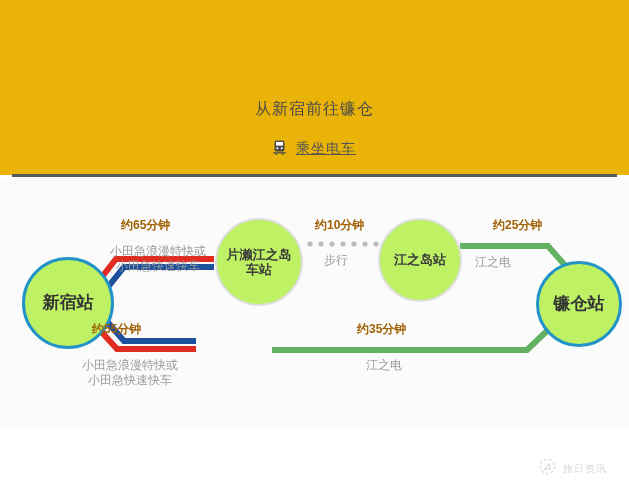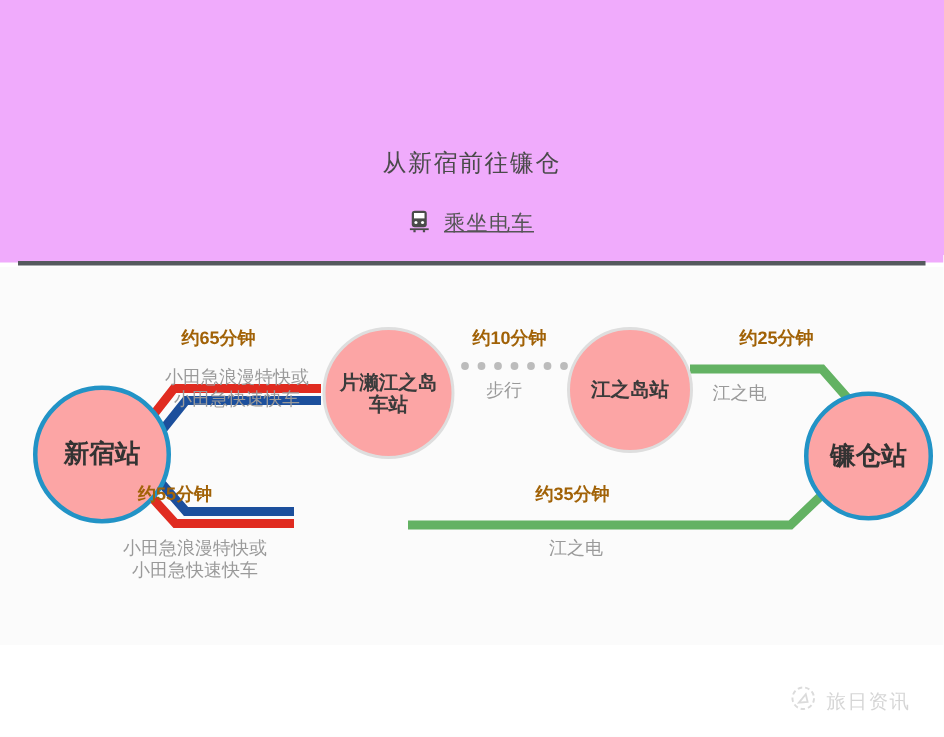--- a/index.html
+++ b/index.html
@@ -16,21 +16,21 @@
     color: #3a3a3a;
   }
 
   
   #header {
     position: absolute;
     left: 0;
     top: 0;
     width: 629px;
     height: 175px;
-    background: #f0abfc;
+    background: #eab308;
   }
   #page-title {
     position: absolute;
     left: 0;
     top: 99px;
     width: 629px;
     text-align: center;
     font-size: 16px;
     font-weight: 400;
     letter-spacing: 1px;
@@ -74,21 +74,21 @@
   #svg-lines {
     position: absolute;
     left: 0;
     top: 0;
   }
 
   
   .station {
     position: absolute;
     border-radius: 50%;
-    background: #fca5a5;
+    background: #bef264;
     box-sizing: border-box;
     display: flex;
     align-items: center;
     justify-content: center;
     text-align: center;
     line-height: 1.18;
     font-weight: 700;
     color: #333333;
   }
   .station.major {
@@ -140,21 +140,21 @@
   #watermark {
     position: absolute;
     right: 22px;
     bottom: 12px;
     display: flex;
     align-items: center;
     gap: 7px;
     opacity: 0.35;
   }
   #watermark-text {
-    font-size: 13px;
+    font-size: 10px;
     color: #8a8a8a;
     letter-spacing: 1px;
   }
 </style>
 </head>
 <body>
 
 <div id="header">
 
   <div id="page-title">从新宿前往镰仓</div>

